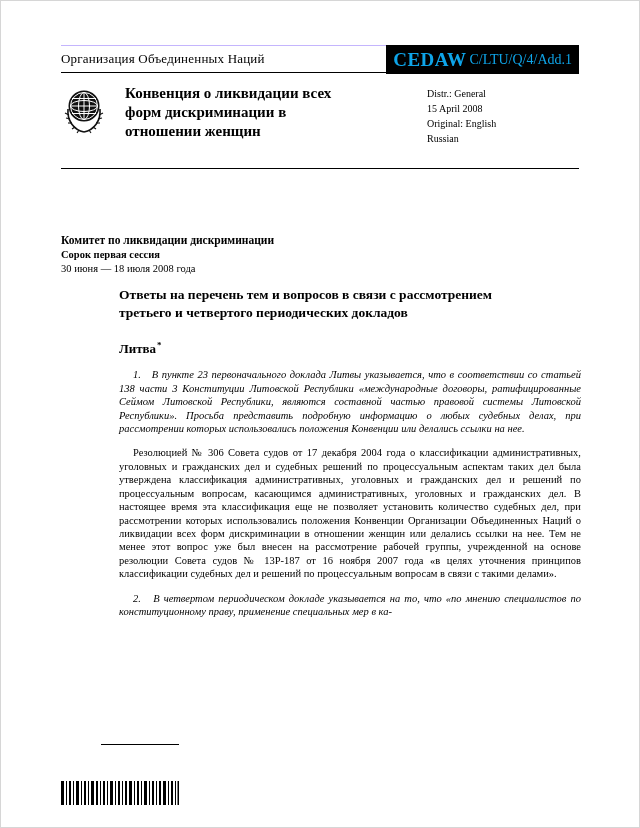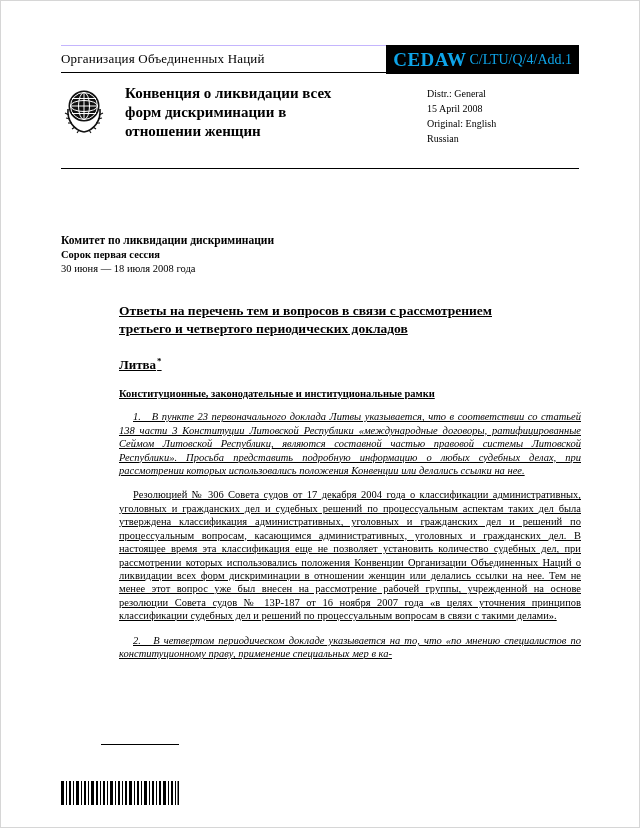--- a/index.html
+++ b/index.html
@@ -48,21 +48,21 @@
   .distr-block {
     margin-left:auto; width:152px;
     font-size:10px; line-height:1.5; padding-top:2px;
   }
   
   .committee { margin-top:64px; }
   .committee-name { font-size:11.5px; font-weight:bold; line-height:1.3; }
   .session       { font-size:10.5px; font-weight:bold; line-height:1.35; }
   .session-dates { font-size:10.5px; line-height:1.35; }
   
-  .body-content { margin-left:58px; margin-top:26px; width:462px;text-decoration:underline; }
+  .body-content { margin-left:58px; margin-top:10px; width:462px; }
   .doc-title {
     font-size:13.5px; font-weight:bold; line-height:1.32; width:400px;
   }
   .country { font-size:13px; font-weight:bold; margin-top:18px; }
   .country .fn-mark { font-size:9px; vertical-align:super; font-weight:bold; margin-left:1px; }
   .section-heading { font-size:10.5px; font-weight:bold; margin-top:15px; }
   p.para {
     font-size:10.5px; line-height:1.28;
     text-align:justify; margin-top:11px; text-indent:14px;
   }
@@ -135,21 +135,20 @@
     <div class="session-dates">30 июня — 18 июля 2008 года</div>
   </div>
 
   <div class="body-content">
     <div class="doc-title">Ответы на перечень тем и вопросов в связи с рассмотрением третьего и четвертого периодических докладов</div>
 
     <div class="country">
       <span>Литва</span><span class="fn-mark">*</span>
     </div>
 
-    <div class="section-heading">Конституционные, законодательные и институциональные рамки</div>
 
     <p class="para q">1.&nbsp;&nbsp;&nbsp;В пункте 23 первоначального доклада Литвы указывается, что в соответствии со статьей 138 части 3 Конституции Литовской Республики «международные договоры, ратифицированные Сеймом Литовской Республики, являются составной частью правовой системы Литовской Республики». Просьба представить подробную информацию о любых судебных делах, при рассмотрении которых использовались положения Конвенции или делались ссылки на нее.</p>
     <p class="para">Резолюцией № 306 Совета судов от 17 декабря 2004 года о классификации административных, уголовных и гражданских дел и судебных решений по процессуальным аспектам таких дел была утверждена классификация административных, уголовных и гражданских дел и решений по процессуальным вопросам, касающимся административных, уголовных и гражданских дел. В настоящее время эта классификация еще не позволяет установить количество судебных дел, при рассмотрении которых использовались положения Конвенции Организации Объединенных Наций о ликвидации всех форм дискриминации в отношении женщин или делались ссылки на нее. Тем не менее этот вопрос уже был внесен на рассмотрение рабочей группы, учрежденной на основе резолюции Совета судов № 13Р-187 от 16 ноября 2007 года «в целях уточнения принципов классификации судебных дел и решений по процессуальным вопросам в связи с такими делами».</p>
     <p class="para q">2.&nbsp;&nbsp;&nbsp;В четвертом периодическом докладе указывается на то, что «по мнению специалистов по конституционному праву, применение специальных мер в ка-</p>
   </div>
 
   <div class="footnote">
     <div class="footnote-sep"></div>
   </div>
 

